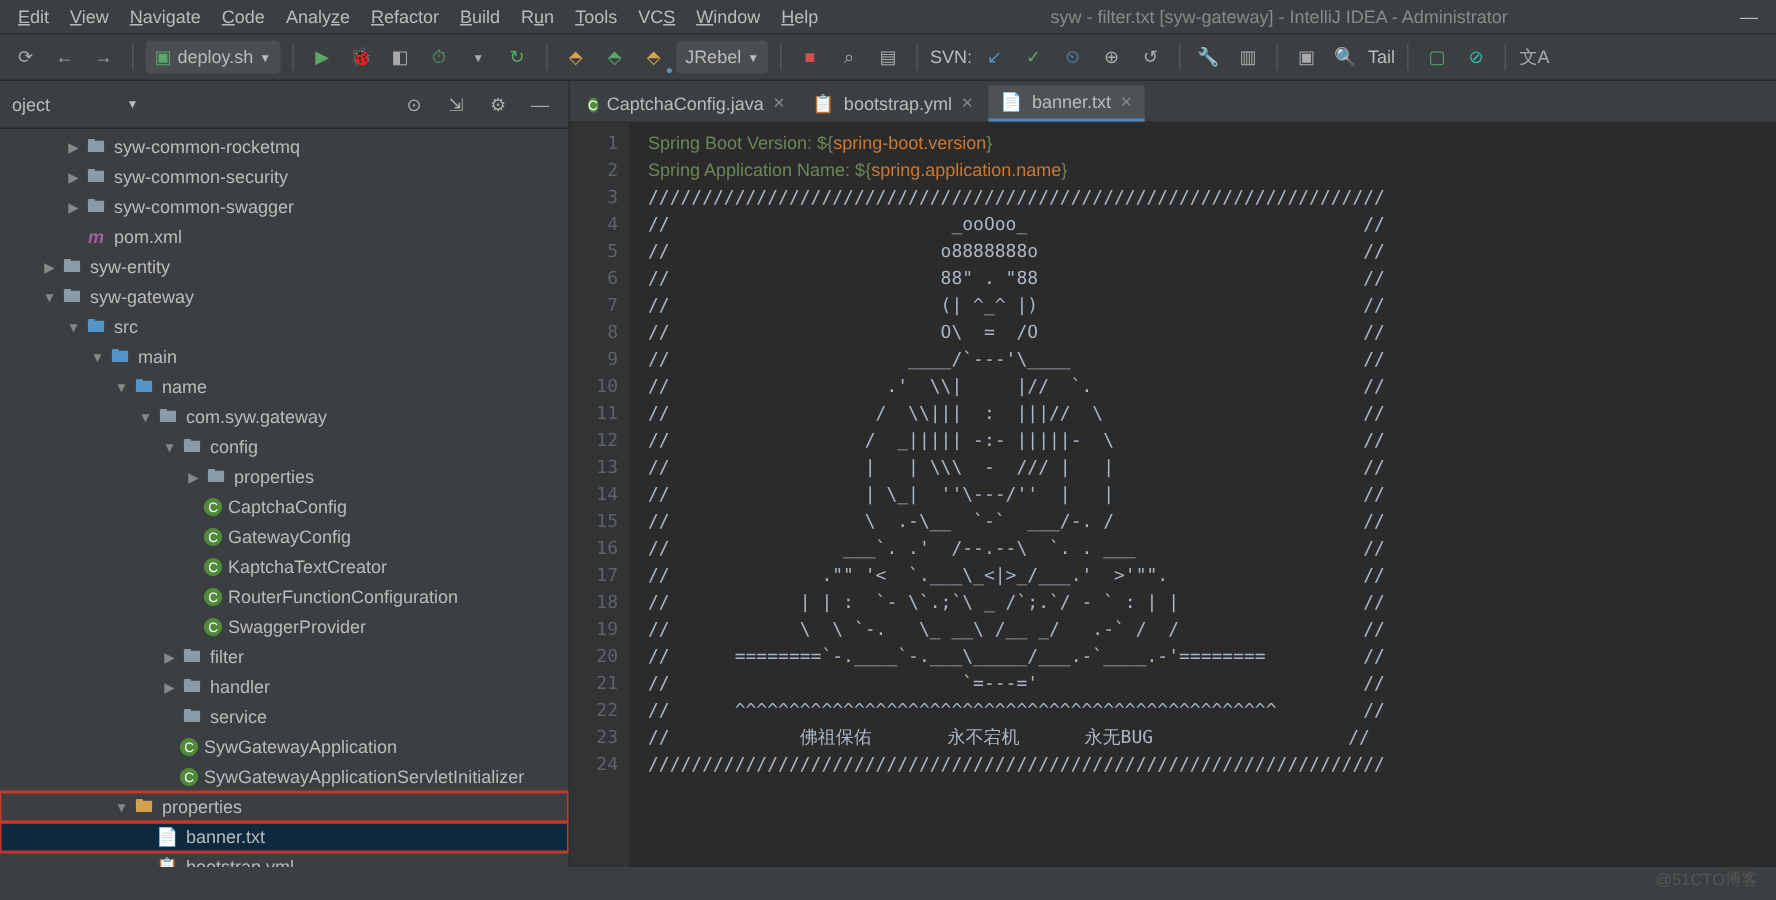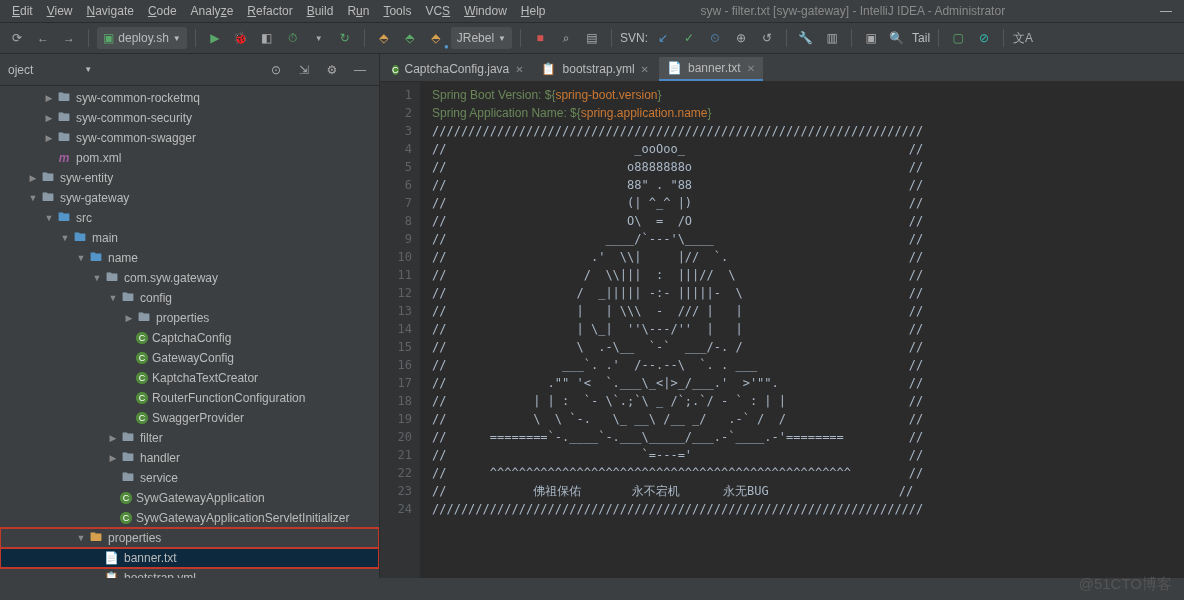--- a/index.html
+++ b/index.html
@@ -37,21 +37,21 @@
 .tab{display:flex;align-items:center;height:24px;padding:0 8px;background:#3c3f41;gap:6px;color:#999;cursor:pointer;}
 .tab.active{background:#4e5254;color:#ccc;border-bottom:2px solid #4a88c7;}
 .tab .x{color:#888;font-size:10px;}
 .code-area{flex:1;display:flex;overflow:hidden;}
 .gutter{width:40px;background:#313335;text-align:right;padding:4px 8px 0 0;}
 .gutter div{height:18px;color:#606366;font-family:Consolas,monospace;font-size:12px;line-height:18px;}
 .code{flex:1;padding:4px 0 18px 12px;font-family:Consolas,monospace;font-size:12px.5;line-height:18px;color:#a9b7c6;white-space:pre;}
 .str{color:#6a8759;}
 .var{color:#cc7832;}
 .var2{color:#cc7832;}
-.watermark{position:absolute;right:12px;bottom:6px;color:#555;font-size:15px;text-align:right;}
+.watermark{position:absolute;right:12px;bottom:6px;color:#555;font-size:11px;text-align:right;}
 </style>
 </head>
 <body>
 
 <div class="menubar">
   <span><u>E</u>dit</span>
   <span><u>V</u>iew</span>
   <span><u>N</u>avigate</span>
   <span><u>C</u>ode</span>
   <span>Analy<u>z</u>e</span>

